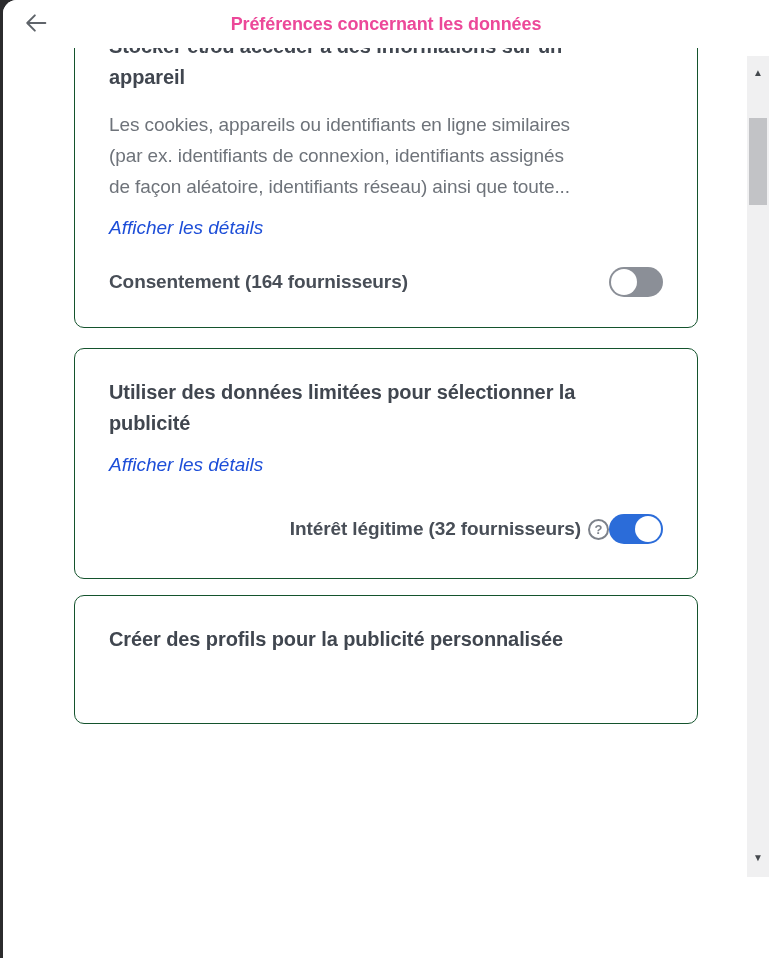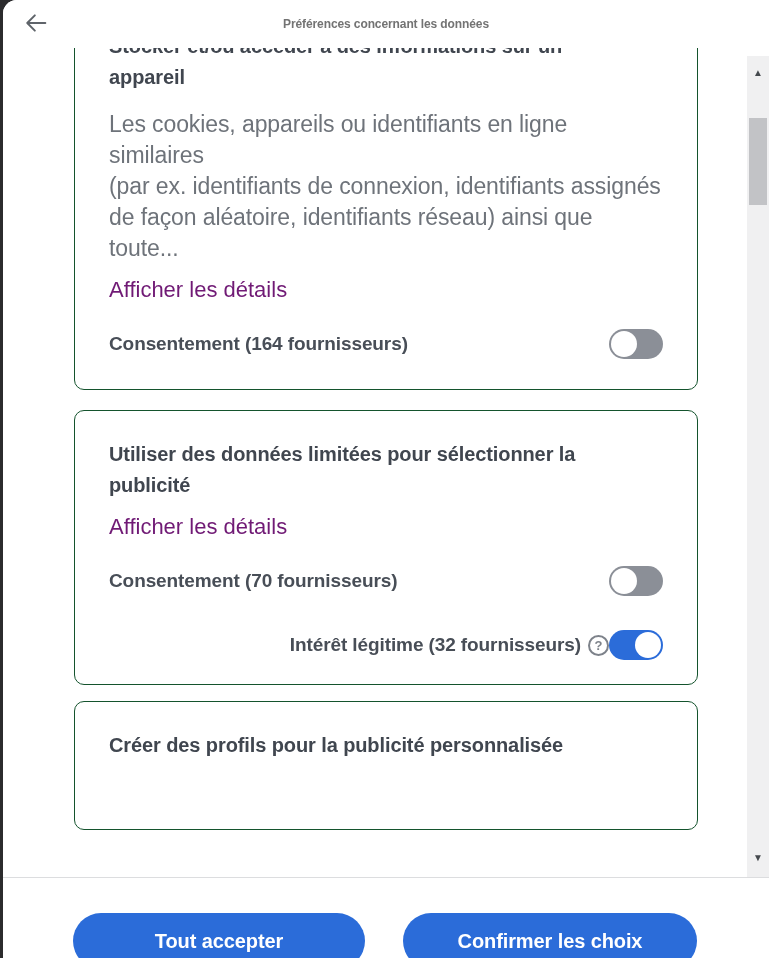--- a/index.html
+++ b/index.html
@@ -5,32 +5,32 @@
   * { margin:0; padding:0; box-sizing:border-box; }
   html,body { width:769px; height:958px; overflow:hidden; background:#fff;
               font-family:"Liberation Sans", sans-serif; }
   .bg-edge { position:absolute; left:0; top:0; width:18px; height:958px; background:#2b2b2d; }
   .dialog { position:absolute; left:3px; top:0; right:0; bottom:0; background:#fff;
             border-top-left-radius:14px; overflow:hidden; }
 
   
   .header { position:relative; height:48px; display:flex; align-items:center; justify-content:center; background:#fff; }
   .back-btn { position:absolute; left:18px; top:9px; width:30px; height:30px; background:none; border:none; cursor:pointer; display:flex; align-items:center; justify-content:center; }
-  .header-title { font-size:12px; font-weight:700; color:#737373; letter-spacing:-0.1px; }
+  .header-title { font-size:18px; font-weight:700; color:#ec4899; letter-spacing:-0.1px; }
 
   
   .scroll-area { position:absolute; top:48px; left:0; right:0; height:829px; overflow:hidden; }
   .cards { margin-left:71px; width:624px; }
   .card { border:1px solid #14532d; border-radius:10px; background:#fff; padding:28px 34px 30px; }
   .card--first { margin-top:-46px; }
-  .card--second { margin-top:20px; padding-bottom:24px; }
+  .card--second { margin-top:20px; padding-bottom:34px; }
   .card--third { margin-top:16px; padding-bottom:68px; }
   .card-title { font-size:20px; line-height:31px; font-weight:700; color:#40464f; white-space:pre-line; letter-spacing:-0.1px; }
-  .card-desc { margin-top:16px; font-size:23px; line-height:31px; color:#6e737a; white-space:pre-line; letter-spacing:-0.1px; }
-  .details-link { display:inline-block; margin-top:10px; font-size:22px; line-height:31px; color:#701a75; text-decoration:none; cursor:pointer; }
+  .card-desc { margin-top:16px; font-size:19px; line-height:31px; color:#6e737a; white-space:pre-line; letter-spacing:-0.1px; }
+  .details-link { display:inline-block; margin-top:10px; font-size:19px; line-height:31px; color:#1d4ed8; text-decoration:none; cursor:pointer;font-style:italic; }
   .toggle-row { display:flex; justify-content:space-between; align-items:center; margin-top:24px; }
   .toggle-row--second { margin-top:34px;justify-content:flex-end; }
   .toggle-label { font-size:19px; font-weight:600; color:#484e57; letter-spacing:-0.1px; display:inline-flex; align-items:center; }
   .help-icon { display:inline-flex; width:21px; height:21px; margin-left:7px; border:2px solid #7d828a; border-radius:50%; color:#7d828a; font-size:13px; font-weight:700; align-items:center; justify-content:center; }
 
   
   .toggle { position:relative; width:54px; height:30px; border:none; border-radius:15px; cursor:pointer; flex:0 0 auto; }
   .toggle--off { background:#8b8f97; }
   .toggle--on  { background:#2b6cd9; }
   .toggle .knob { position:absolute; top:2px; width:26px; height:26px; border-radius:50%; background:#fff; }
@@ -83,26 +83,20 @@
           <button class="toggle toggle--off" aria-checked="false">
             <span class="knob"></span>
           </button>
         </div>
       </section>
 
       <section class="card card--second">
         <h2 class="card-title">Utiliser des données limitées pour sélectionner la
 publicité</h2>
         <a class="details-link">Afficher les détails</a>
-        <div class="toggle-row">
-          <span class="toggle-label">Consentement (70 fournisseurs)</span>
-          <button class="toggle toggle--off" aria-checked="false">
-            <span class="knob"></span>
-          </button>
-        </div>
         <div class="toggle-row toggle-row--second">
           <span class="toggle-label">
             <span>Intérêt légitime (32 fournisseurs)</span>
             <span class="help-icon">?</span>
           </span>
           <button class="toggle toggle--on" aria-checked="true">
             <span class="knob"></span>
           </button>
         </div>
       </section>
@@ -113,18 +107,14 @@
 
     </div>
 
     <div class="scrollbar">
       <div class="scroll-arrow up">▲</div>
       <div class="scroll-thumb"></div>
       <div class="scroll-arrow down">▼</div>
     </div>
   </div>
 
-  <div class="footer">
-    <button class="btn btn--accept">Tout accepter</button>
-    <button class="btn btn--confirm">Confirmer les choix</button>
-  </div>
 
 </div>
 
 </body></html>

